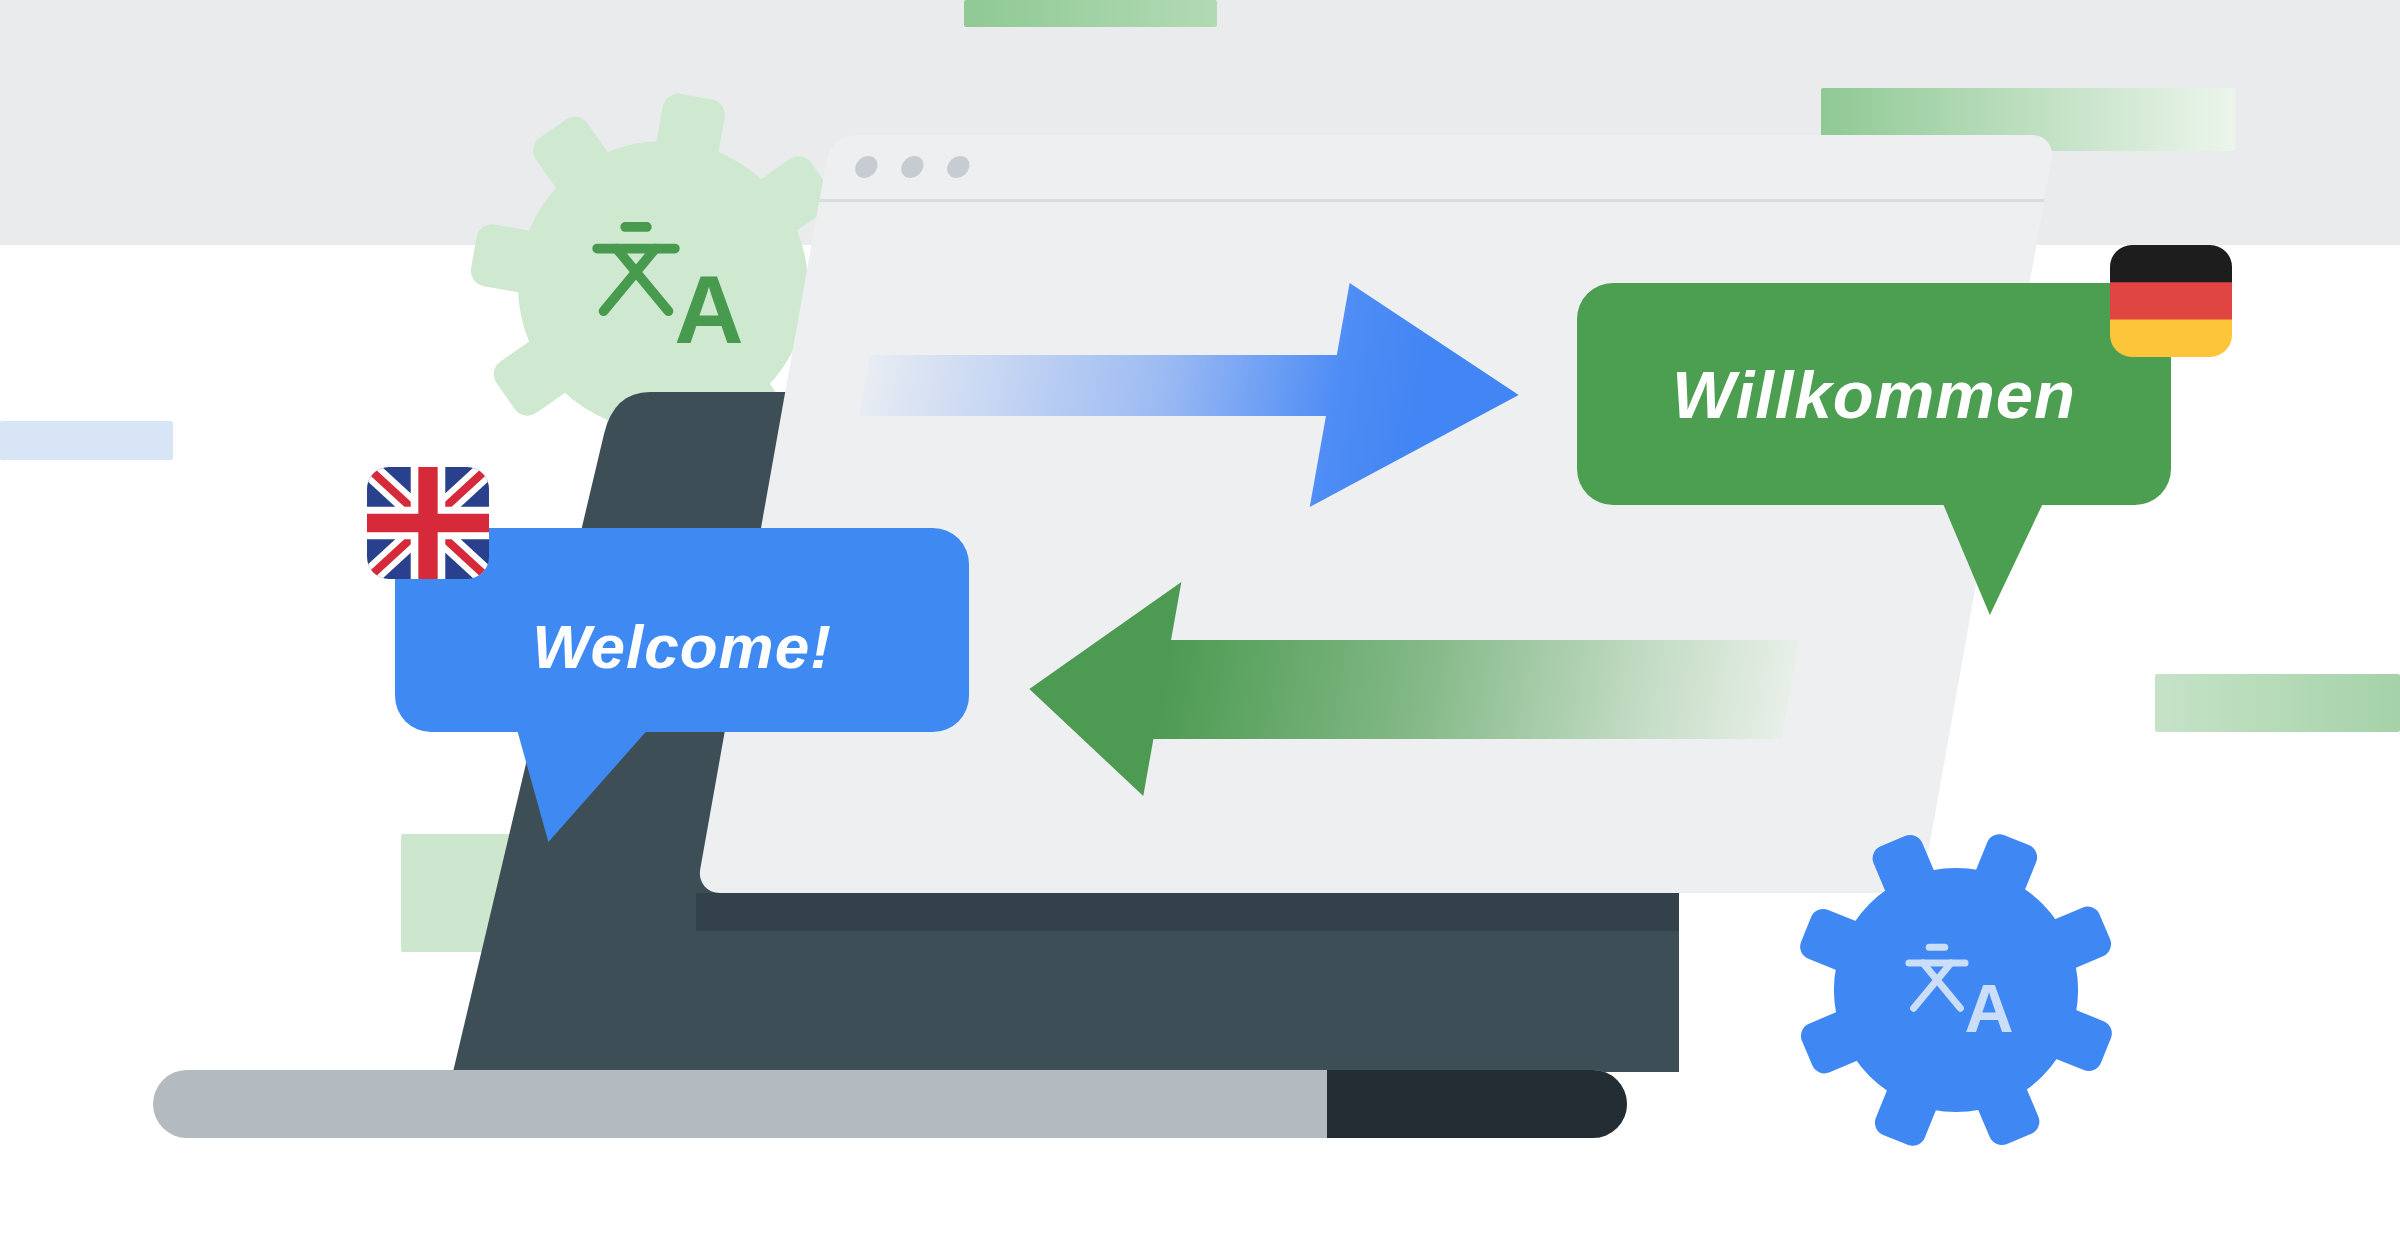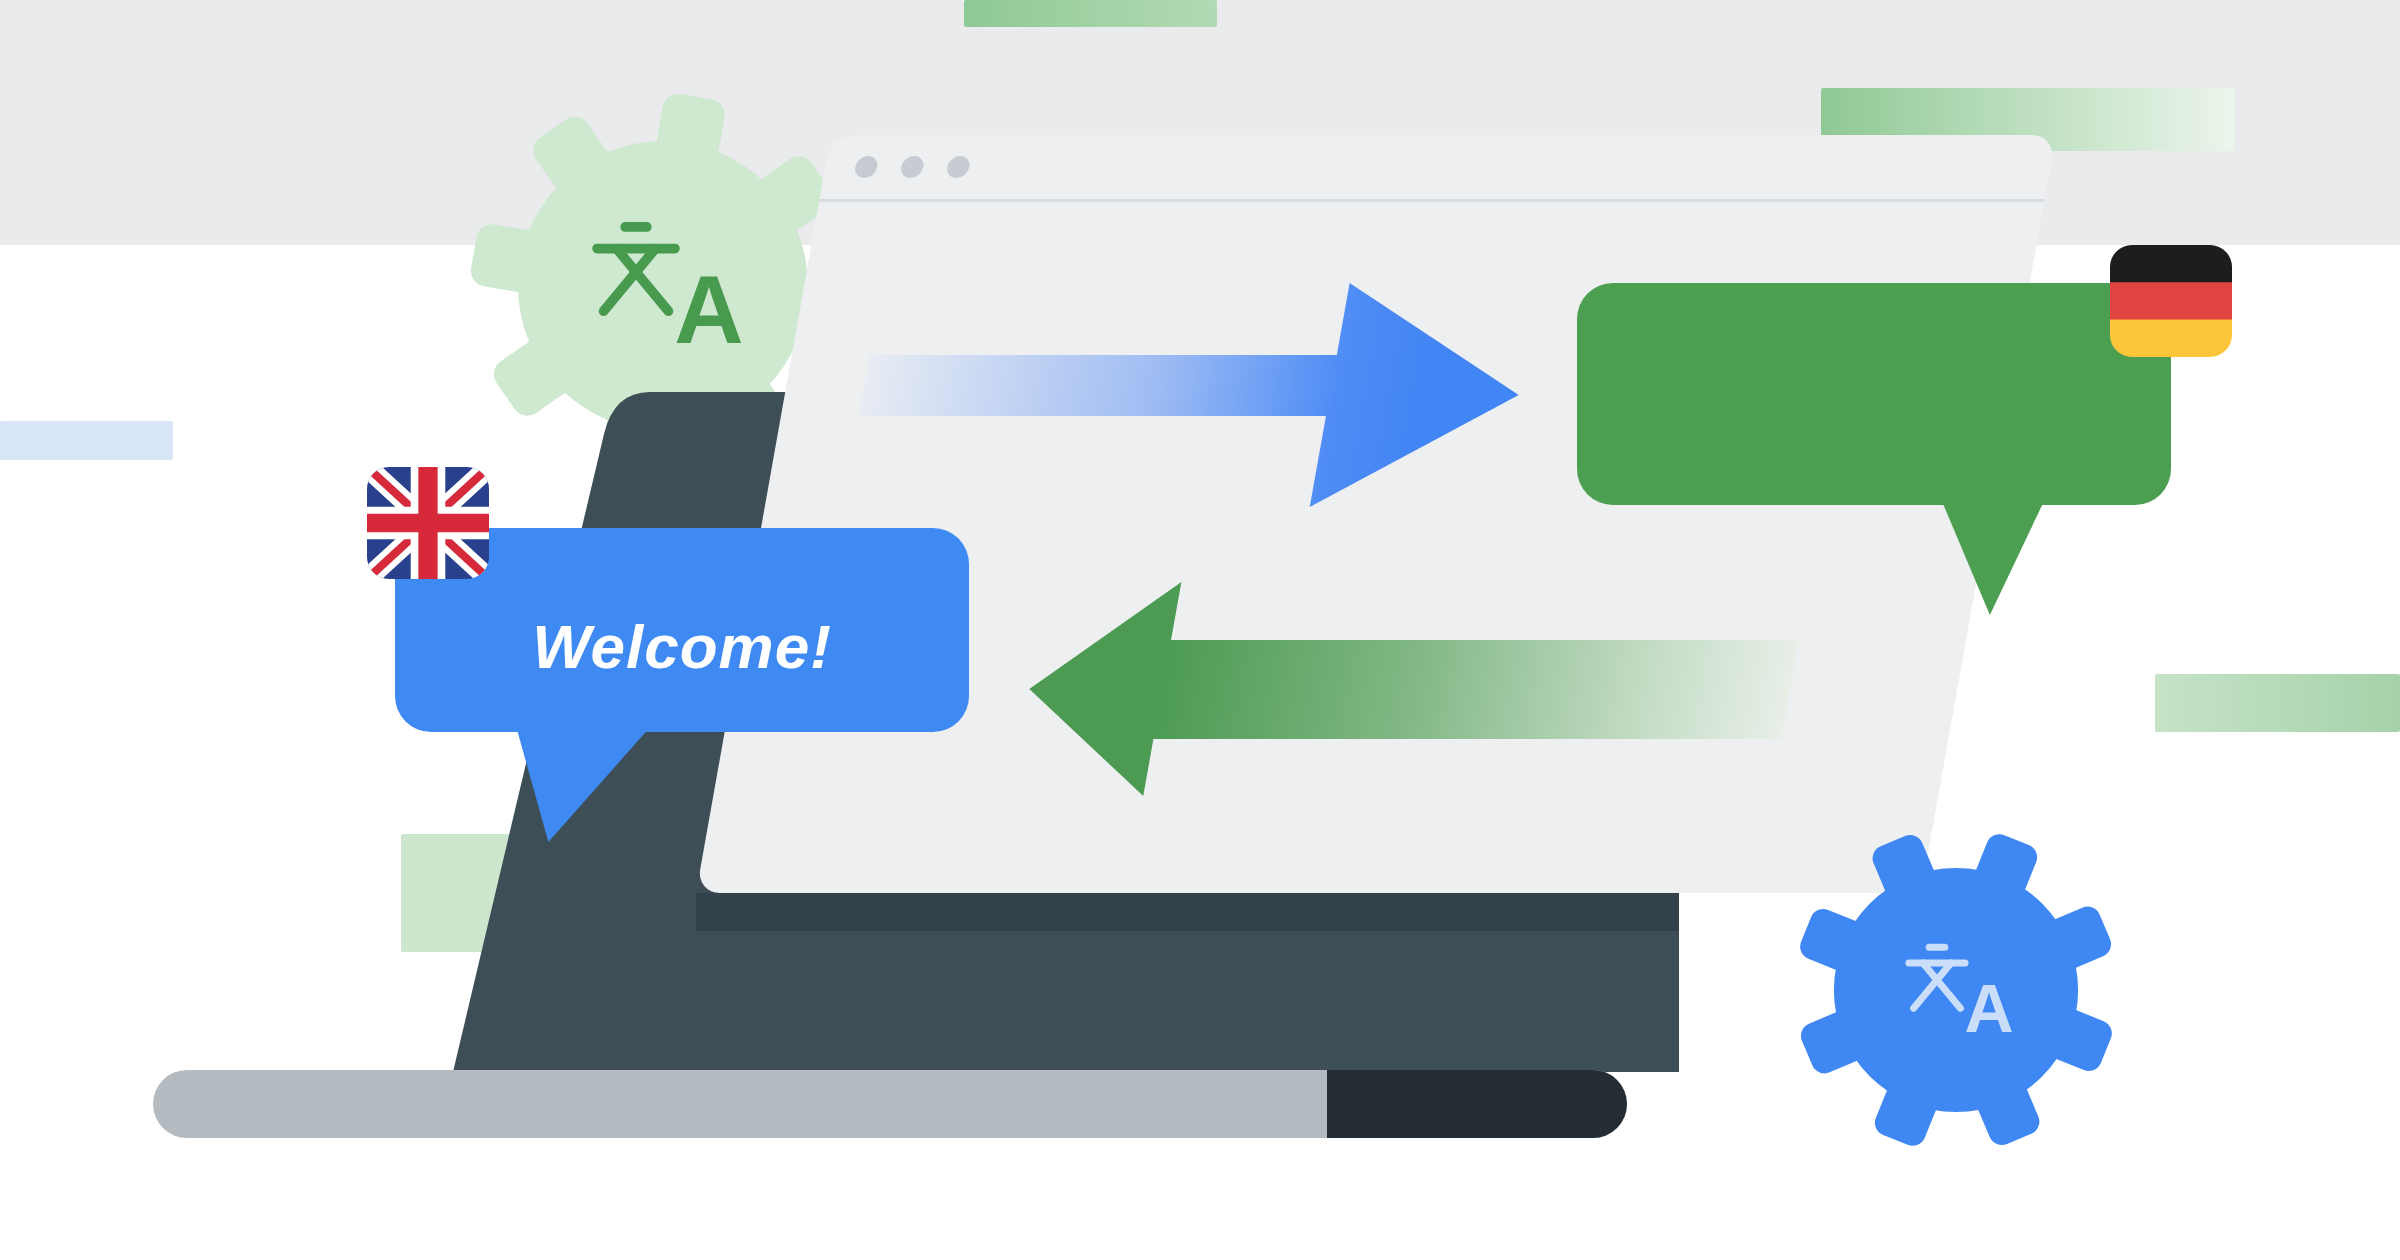--- a/index.html
+++ b/index.html
@@ -204,20 +204,21 @@
             <path d="M68 32 L20 90"></path>
             <path d="M32 32 L80 90"></path>
           </g>
         </svg>
         <span class="latin-a">A</span>
       </div>
     </div>
   </div>
 
   <div class="abs bubble bubble-de">
+    <span class="bubble-text">Willkommen</span>
     <div class="tail"></div>
   </div>
 
   <div class="abs flag flag-de">
     <svg viewBox="0 0 60 55" preserveAspectRatio="none">
       <rect x="0" y="0" width="60" height="19" fill="#1d1d1d"></rect>
       <rect x="0" y="18.3" width="60" height="19" fill="#e14541"></rect>
       <rect x="0" y="36.6" width="60" height="19" fill="#fdc63a"></rect>
     </svg>
   </div>

